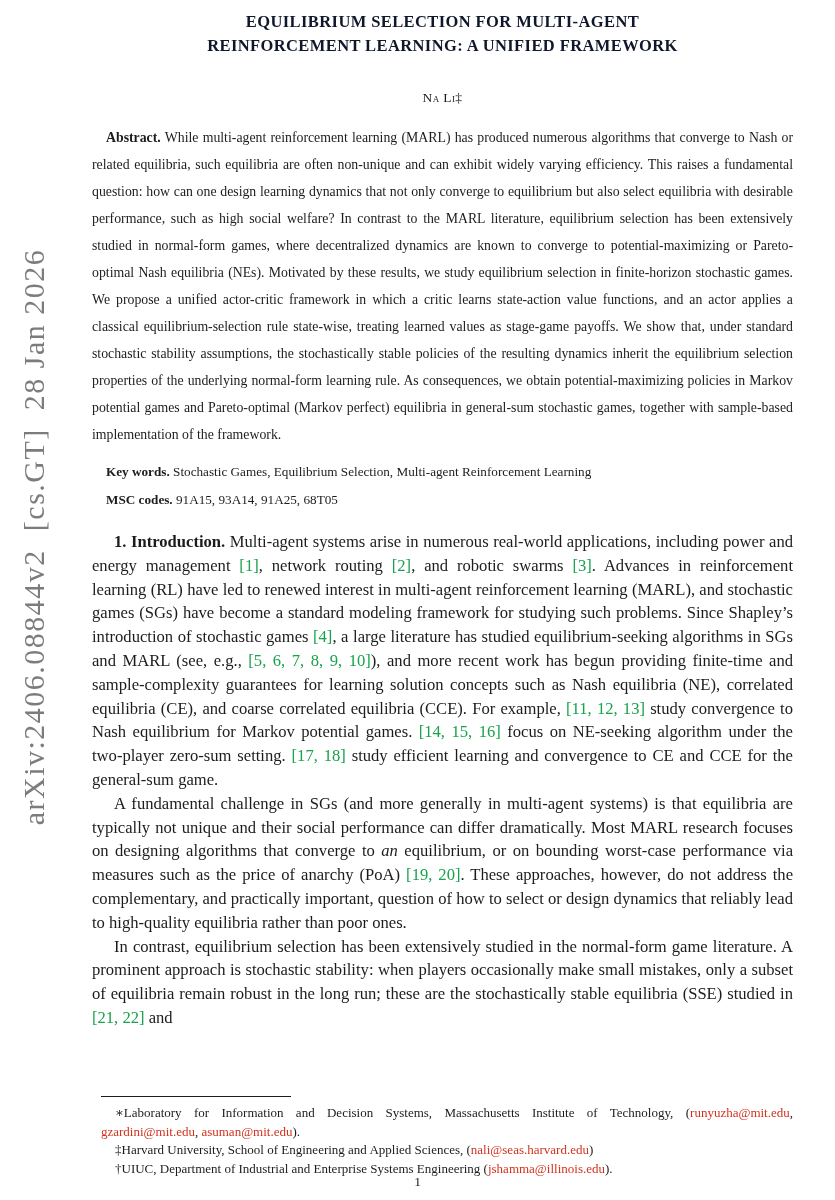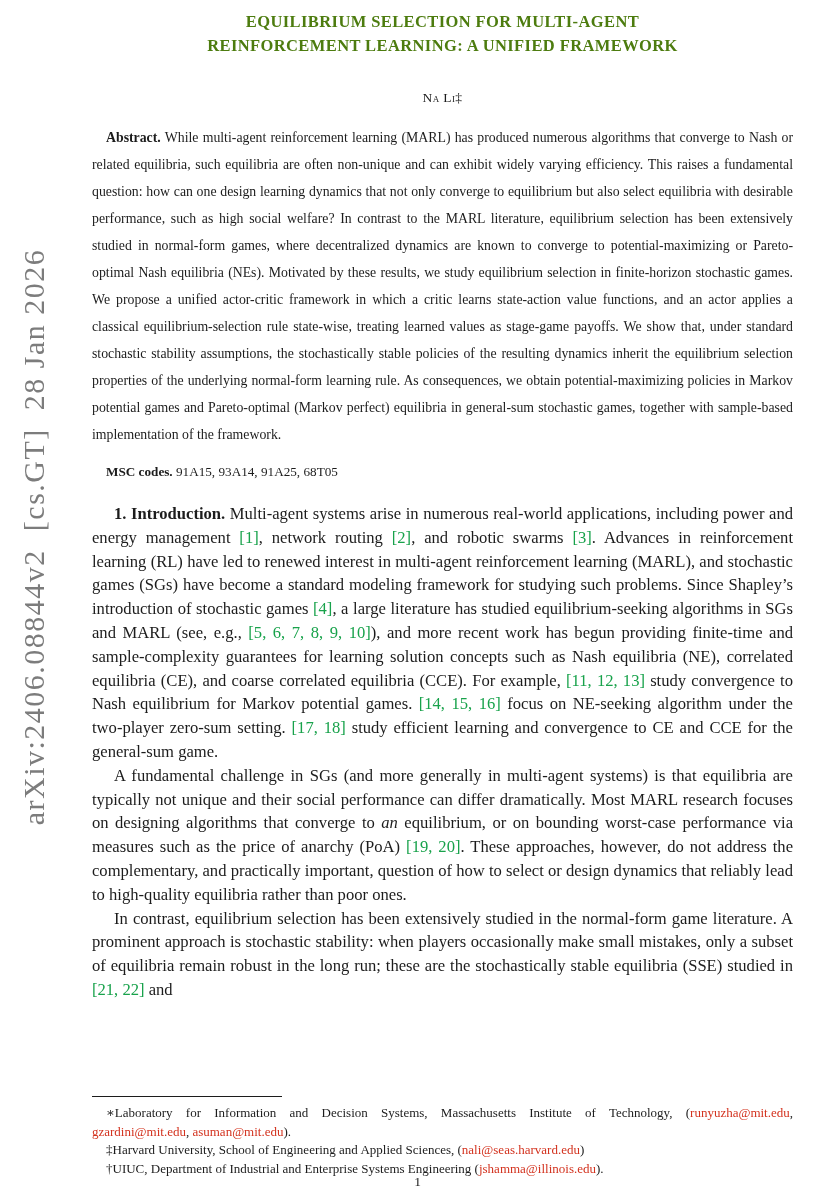--- a/index.html
+++ b/index.html
@@ -26,21 +26,21 @@
 
   .content {
     position: absolute; left: 92px; right: 42px; top: 10px;
   }
 
   .title {
     margin: 0 0 10px 0;
     font-size: 16.5px; font-weight: bold;
     text-align: center; line-height: 24px;
     letter-spacing: 0.4px;
-    color: #4d7c0f;
+    color: #0f172a;
   }
   .authors {
     margin: 0 0 16px 0;
     text-align: center;
     font-variant: small-caps;
     font-size: 13.5px; line-height: 20px;
     letter-spacing: 0.4px;
   }
 
   .abstract {
@@ -66,21 +66,21 @@
     hyphens: auto;
   }
   .bpar.indent { text-indent: 22px; }
   .bhead { font-weight: bold; }
 
   .seg-cite { color: var(--citation-green, #18A24B); }
   .seg-em   { font-style: italic; }
   .seg-link { color: var(--email-red, #D3321E); }
 
   .footnote-block {
-    position: absolute; left: 92px; right: 42px; top: 1096px;
+    position: absolute; left: 101px; right: 42px; top: 1096px;
   }
   .footnote-rule {
     width: 190px; height: 0;
     border-top: 1px solid #1c1c1c;
     margin-bottom: 7px;
   }
   .footnote {
     margin: 0;
     font-size: 13px; line-height: 18.6px;
     text-align: justify;
@@ -102,20 +102,21 @@
   <div class="watermark">arXiv:2406.08844v2  [cs.GT]  28 Jan 2026</div>
 
   <div class="content">
 
     <h1 class="title"><span>EQUILIBRIUM SELECTION FOR MULTI-AGENT</span><br><span>REINFORCEMENT LEARNING: A UNIFIED FRAMEWORK</span></h1>
 
     <div class="authors"><br><span>Na Li‡</span></div>
 
     <p class="abstract"><span class="blabel">Abstract.</span> <span>While multi-agent reinforcement learning (MARL) has produced numerous algorithms that converge to Nash or related equilibria, such equilibria are often non-unique and can exhibit widely varying efficiency. This raises a fundamental question: how can one design learning dynamics that not only converge to equilibrium but also select equilibria with desirable performance, such as high social welfare? In contrast to the MARL literature, equilibrium selection has been extensively studied in normal-form games, where decentralized dynamics are known to converge to potential-maximizing or Pareto-optimal Nash equilibria (NEs). Motivated by these results, we study equilibrium selection in finite-horizon stochastic games. We propose a unified actor-critic framework in which a critic learns state-action value functions, and an actor applies a classical equilibrium-selection rule state-wise, treating learned values as stage-game payoffs. We show that, under standard stochastic stability assumptions, the stochastically stable policies of the resulting dynamics inherit the equilibrium selection properties of the underlying normal-form learning rule. As consequences, we obtain potential-maximizing policies in Markov potential games and Pareto-optimal (Markov perfect) equilibria in general-sum stochastic games, together with sample-based implementation of the framework.</span></p>
 
+    <p class="metaline"><span class="blabel">Key words.</span> <span>Stochastic Games, Equilibrium Selection, Multi-agent Reinforcement Learning</span></p>
 
     <p class="metaline msc"><span class="blabel">MSC codes.</span> <span>91A15, 93A14, 91A25, 68T05</span></p>
 
     <p class="bpar indent"><span class="bhead">1. Introduction.</span> <span><span class="seg-text">Multi-agent systems arise in numerous real-world applications, including power and energy management </span><span class="seg-cite">[1]</span><span class="seg-text">, network routing </span><span class="seg-cite">[2]</span><span class="seg-text">, and robotic swarms </span><span class="seg-cite">[3]</span><span class="seg-text">. Advances in reinforcement learning (RL) have led to renewed interest in multi-agent reinforcement learning (MARL), and stochastic games (SGs) have become a standard modeling framework for studying such problems. Since Shapley’s introduction of stochastic games </span><span class="seg-cite">[4]</span><span class="seg-text">, a large literature has studied equilibrium-seeking algorithms in SGs and MARL (see, e.g., </span><span class="seg-cite">[5, 6, 7, 8, 9, 10]</span><span class="seg-text">), and more recent work has begun providing finite-time and sample-complexity guarantees for learning solution concepts such as Nash equilibria (NE), correlated equilibria (CE), and coarse correlated equilibria (CCE). For example, </span><span class="seg-cite">[11, 12, 13]</span><span class="seg-text"> study convergence to Nash equilibrium for Markov potential games. </span><span class="seg-cite">[14, 15, 16]</span><span class="seg-text"> focus on NE-seeking algorithm under the two-player zero-sum setting. </span><span class="seg-cite">[17, 18]</span><span class="seg-text"> study efficient learning and convergence to CE and CCE for the general-sum game.</span></span></p>
 
     <p class="bpar indent"><span class="seg-text">A fundamental challenge in SGs (and more generally in multi-agent systems) is that equilibria are typically not unique and their social performance can differ dramatically. Most MARL research focuses on designing algorithms that converge to </span><span class="seg-em">an</span><span class="seg-text"> equilibrium, or on bounding worst-case performance via measures such as the price of anarchy (PoA) </span><span class="seg-cite">[19, 20]</span><span class="seg-text">. These approaches, however, do not address the complementary, and practically important, question of how to select or design dynamics that reliably lead to high-quality equilibria rather than poor ones.</span></p>
 
     <p class="bpar indent"><span class="seg-text">In contrast, equilibrium selection has been extensively studied in the normal-form game literature. A prominent approach is stochastic stability: when players occasionally make small mistakes, only a subset of equilibria remain robust in the long run; these are the stochastically stable equilibria (SSE) studied in </span><span class="seg-cite">[21, 22]</span><span class="seg-text"> and</span></p>
 
   </div>

